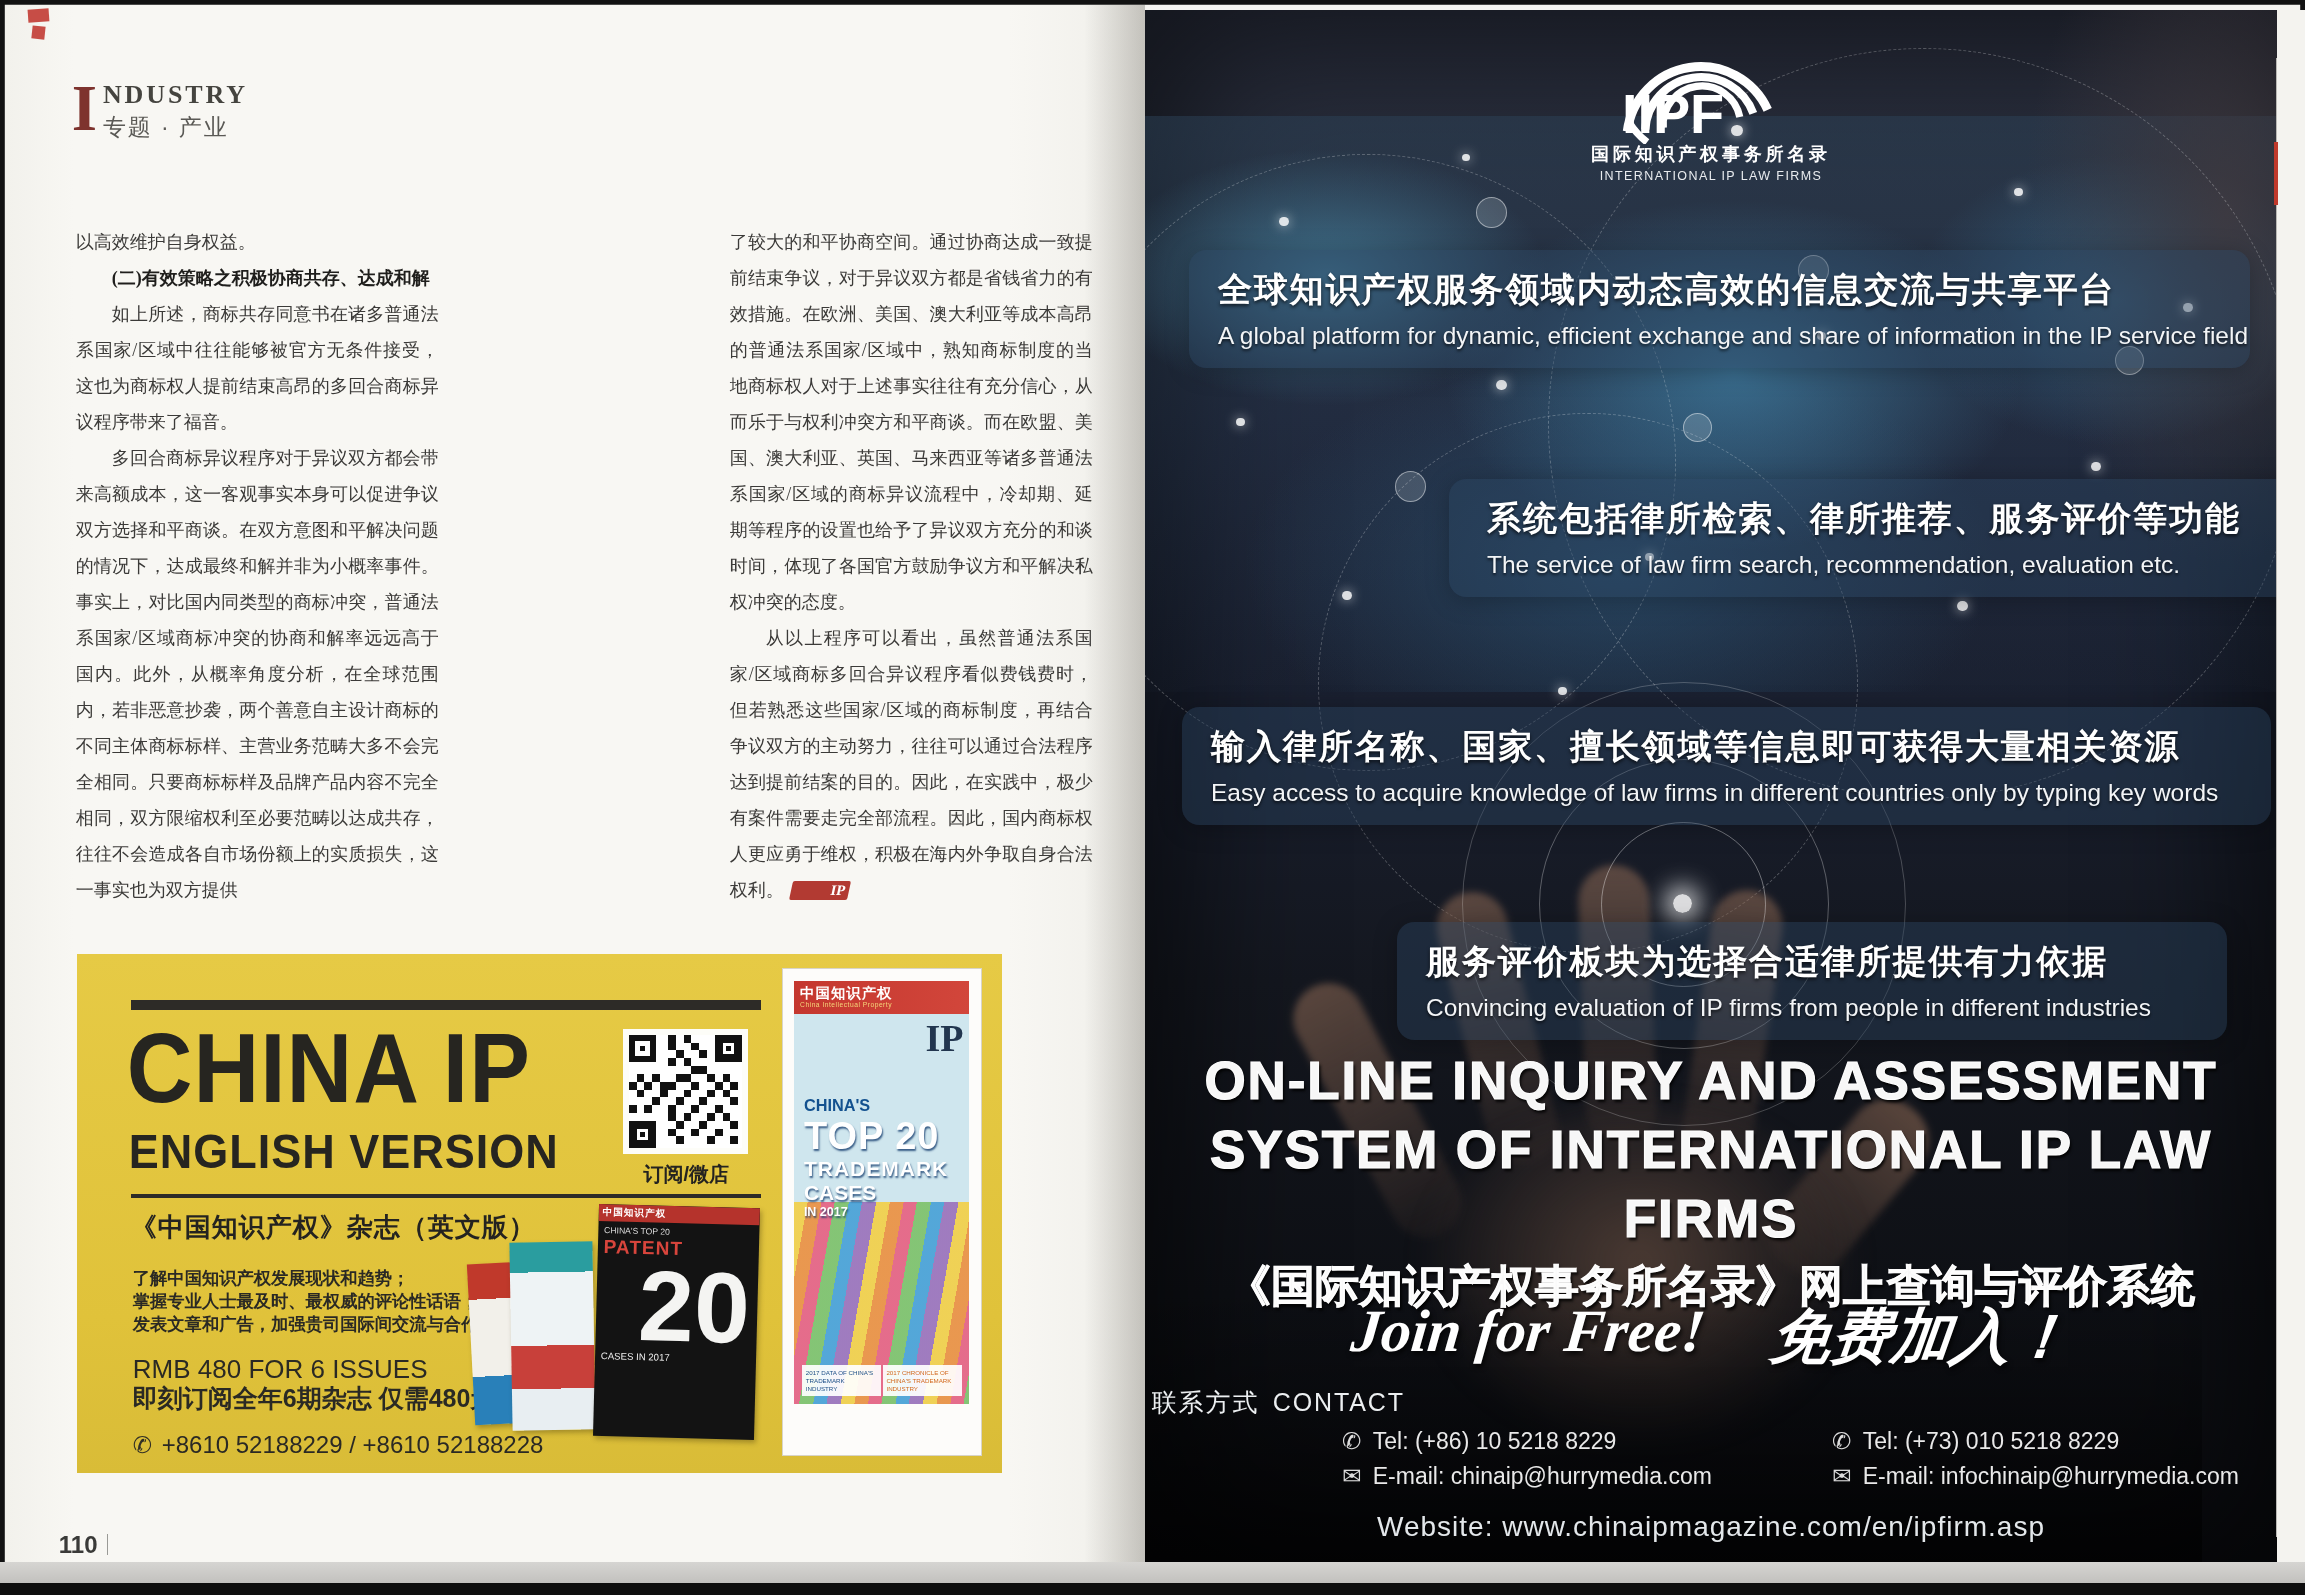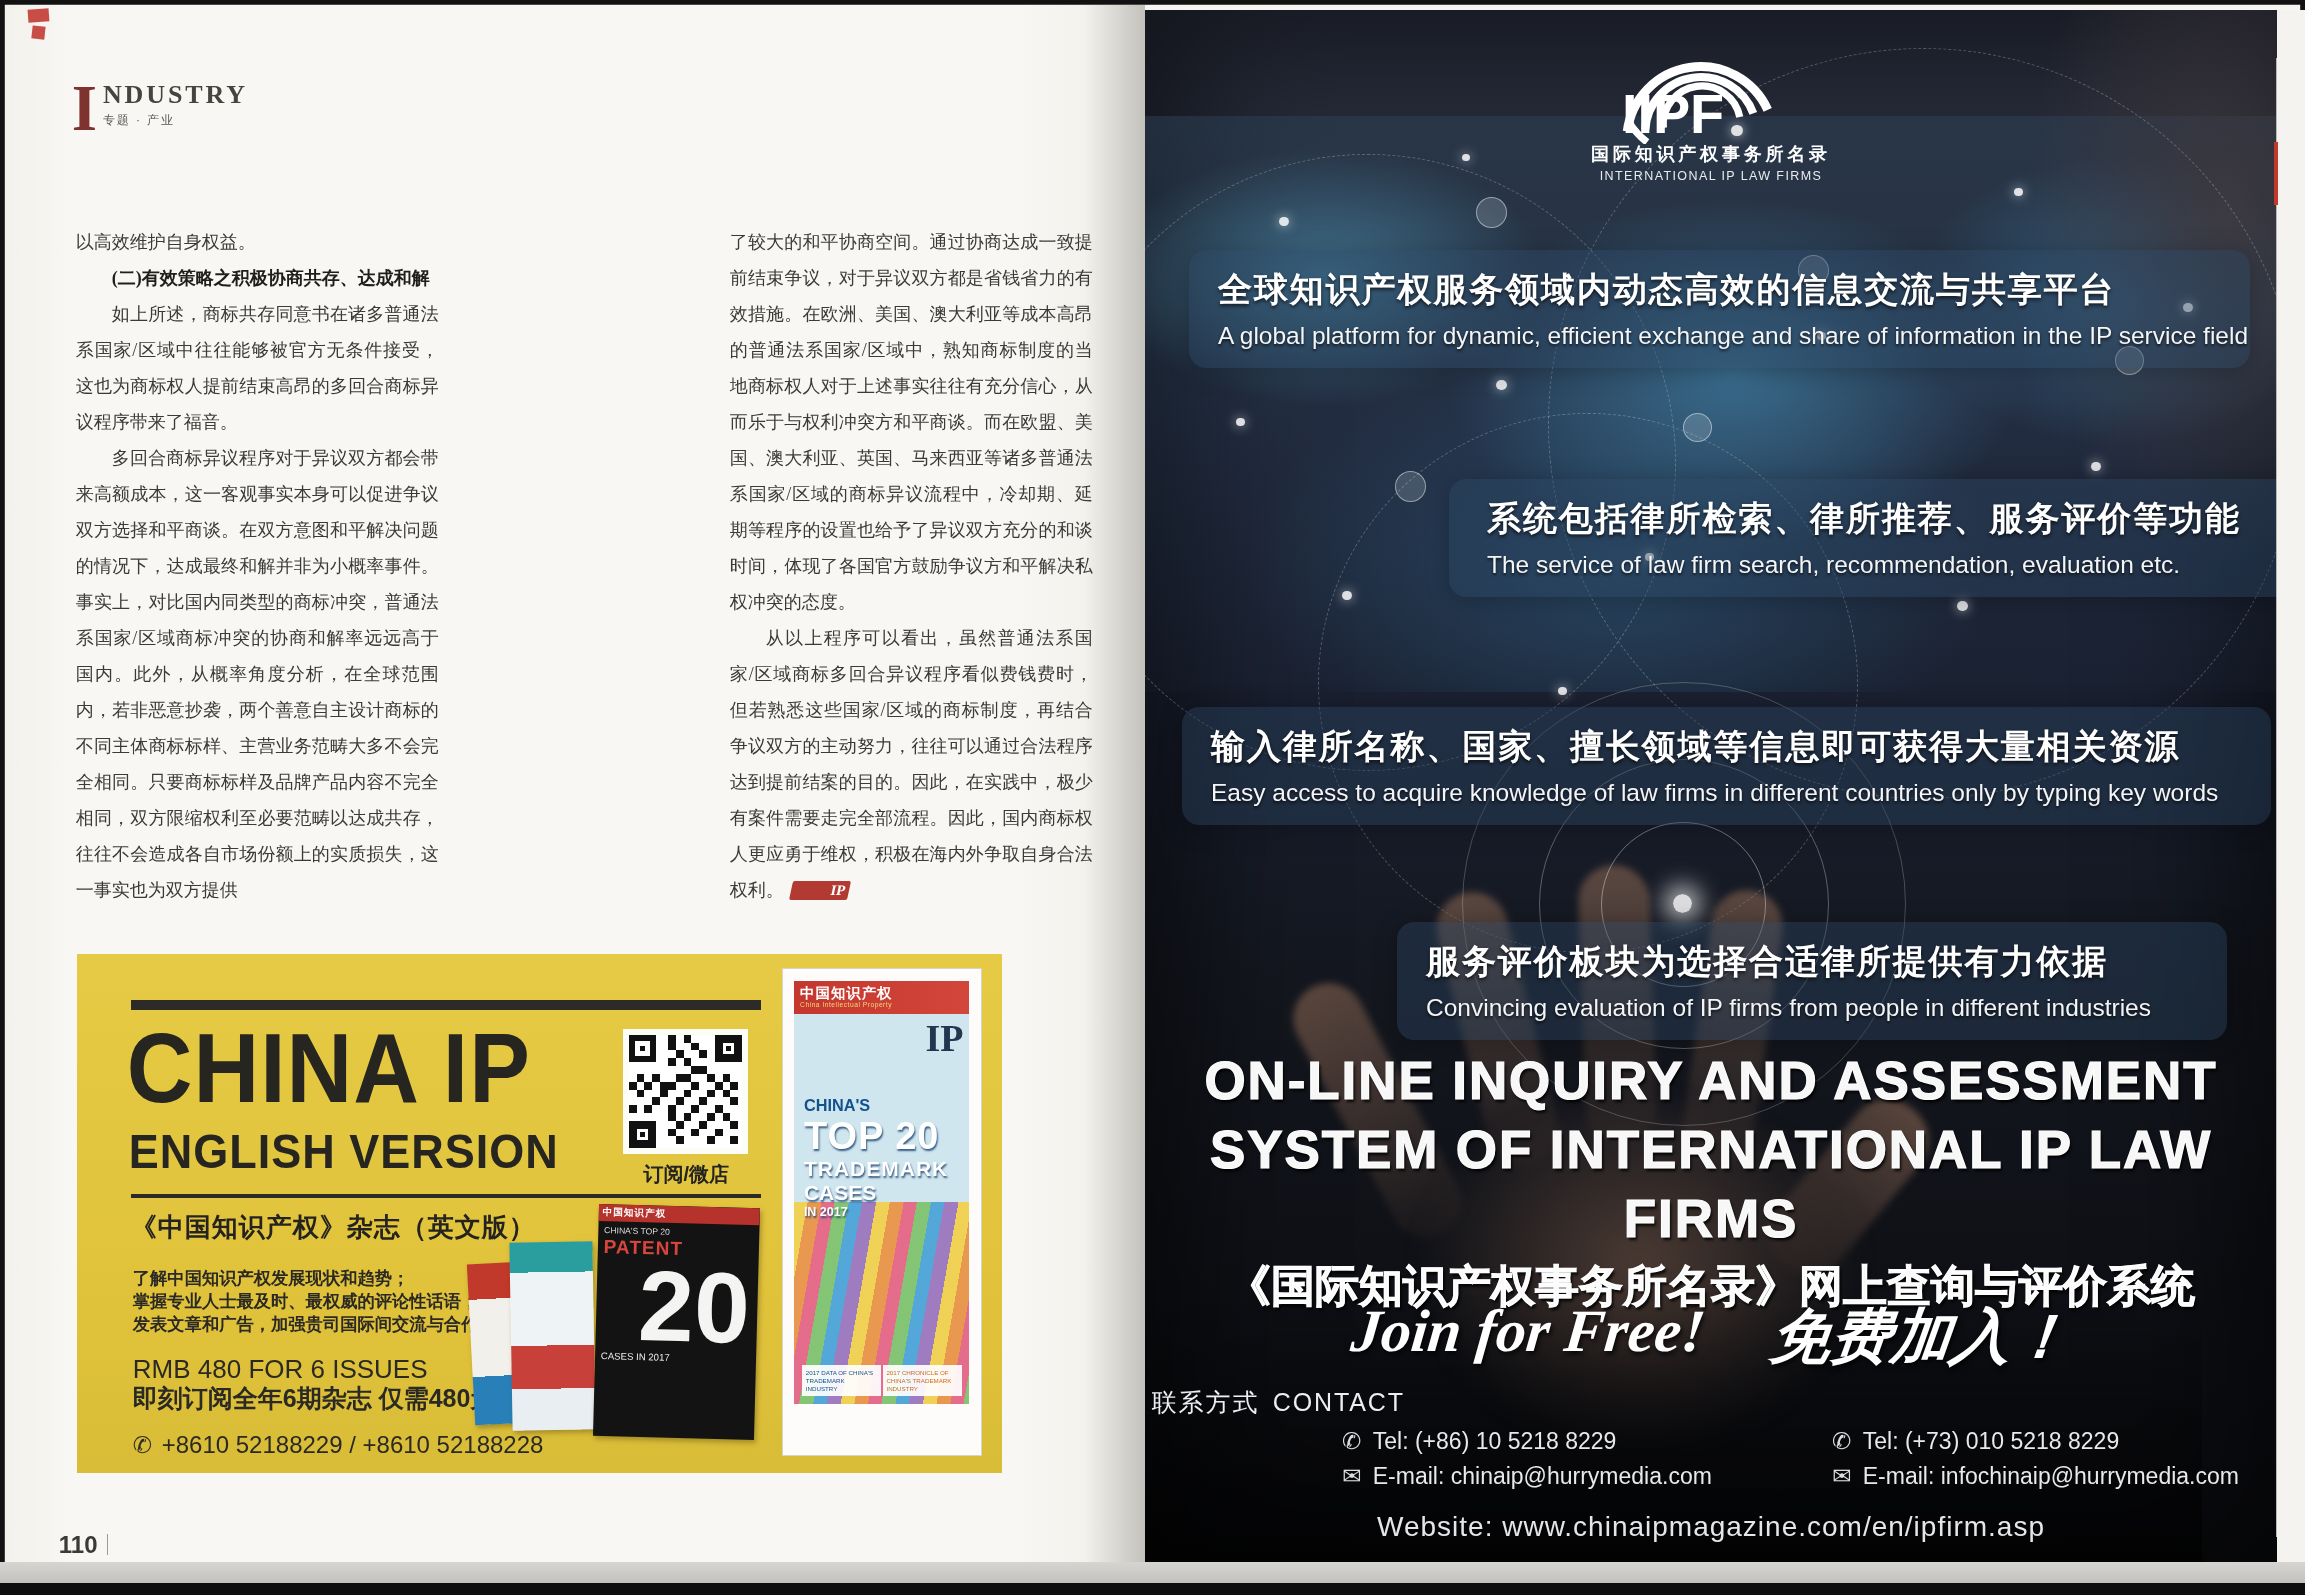--- a/index.html
+++ b/index.html
@@ -14,21 +14,21 @@
     background:linear-gradient(90deg,#f2f1ec 0%,#f8f7f3 6%,#f8f7f3 88%,#efeee9 100%);}
   .corner-mark{position:absolute;left:21px;top:1.9px;width:29px;height:37px;}
   .corner-mark i{position:absolute;background:#c23b33;opacity:.9;display:block;}
   .corner-mark i:nth-child(1){left:1.9px;top:1.9px;width:21px;height:13.4px;transform:rotate(-4deg);}
   .corner-mark i:nth-child(2){left:6.7px;top:19px;width:12.5px;height:12.5px;transform:rotate(6deg);}
 
   .sec-head{position:absolute;left:67px;top:75px;display:flex;align-items:flex-start;}
   .sec-i{font-family:var(--serif);font-weight:bold;font-size:65px;line-height:56px;color:#7e332e;}
   .sec-rest{display:flex;flex-direction:column;margin-left:5.8px;}
   .sec-en{font-family:var(--serif);font-size:26px;letter-spacing:2.9px;color:#45443f;font-weight:bold;}
-  .sec-cn{font-family:var(--sans);font-size:12px;color:#5a5955;margin-top:1.9px;letter-spacing:1.9px;}
+  .sec-cn{font-family:var(--sans);font-size:23px;color:#5a5955;margin-top:1.9px;letter-spacing:1.9px;}
 
   .col{position:absolute;width:363px;font-family:var(--serif);font-size:18px;line-height:36px;
        color:#3b3a38;text-align:justify;}
   .col p{margin:0;text-indent:2em;}
   .col p.noindent{text-indent:0;}
   .col p.subhead{font-weight:bold;color:#1f1e1c;}
   .col1{left:71px;top:219px;}
   .col2{left:725px;top:219px;}
   .ipmark{display:inline-block;background:#b23a32;color:#fff;font-family:var(--serif);
     font-weight:bold;font-size:14.4px;line-height:17.3px;padding:1px 3.8px;margin-left:7.7px;

